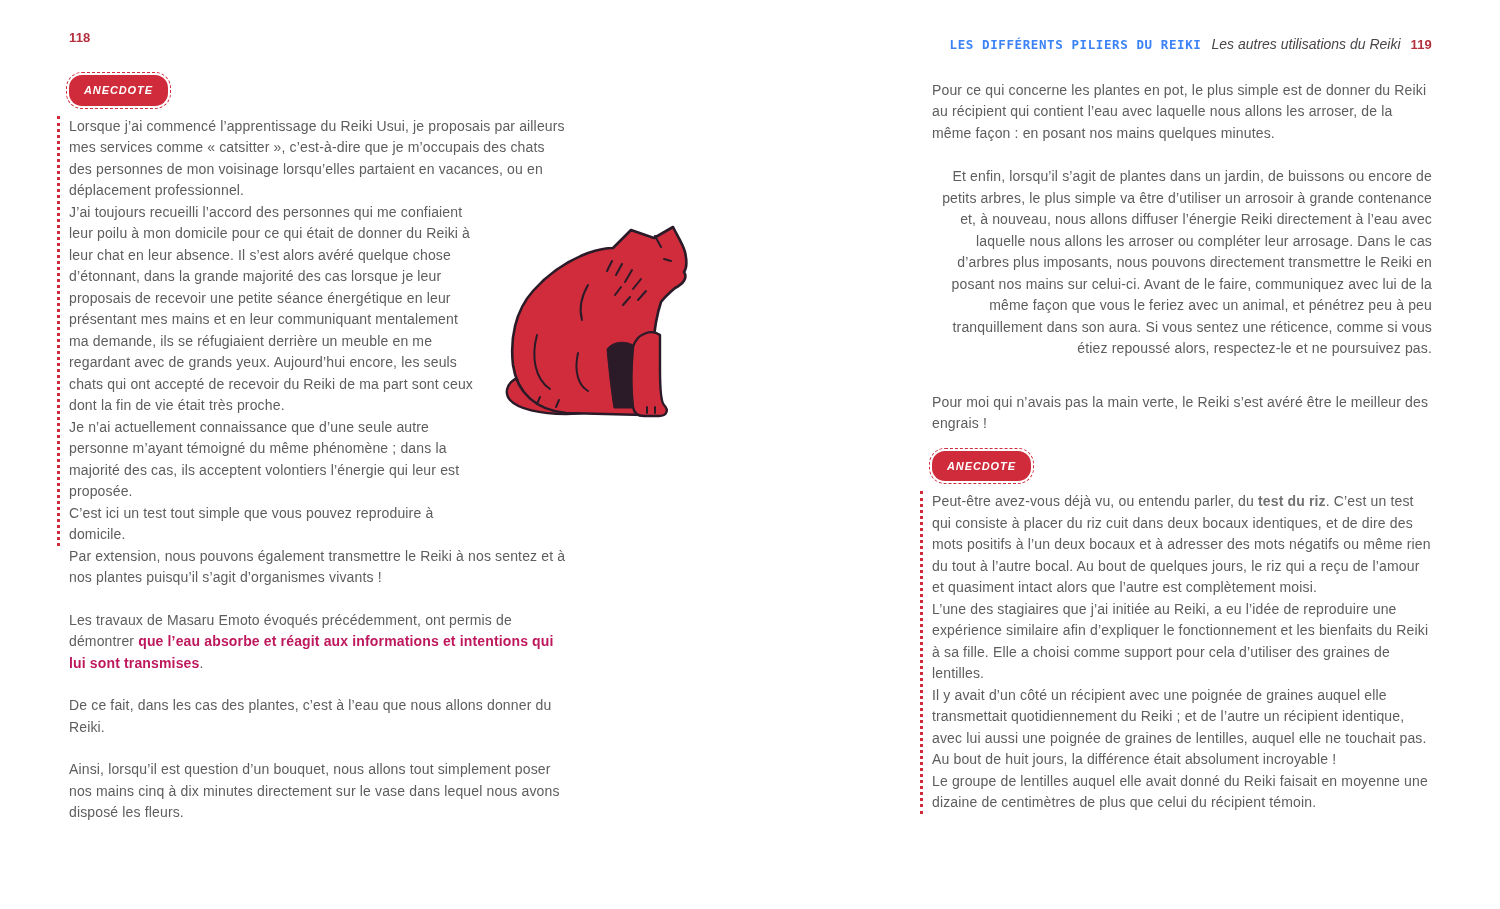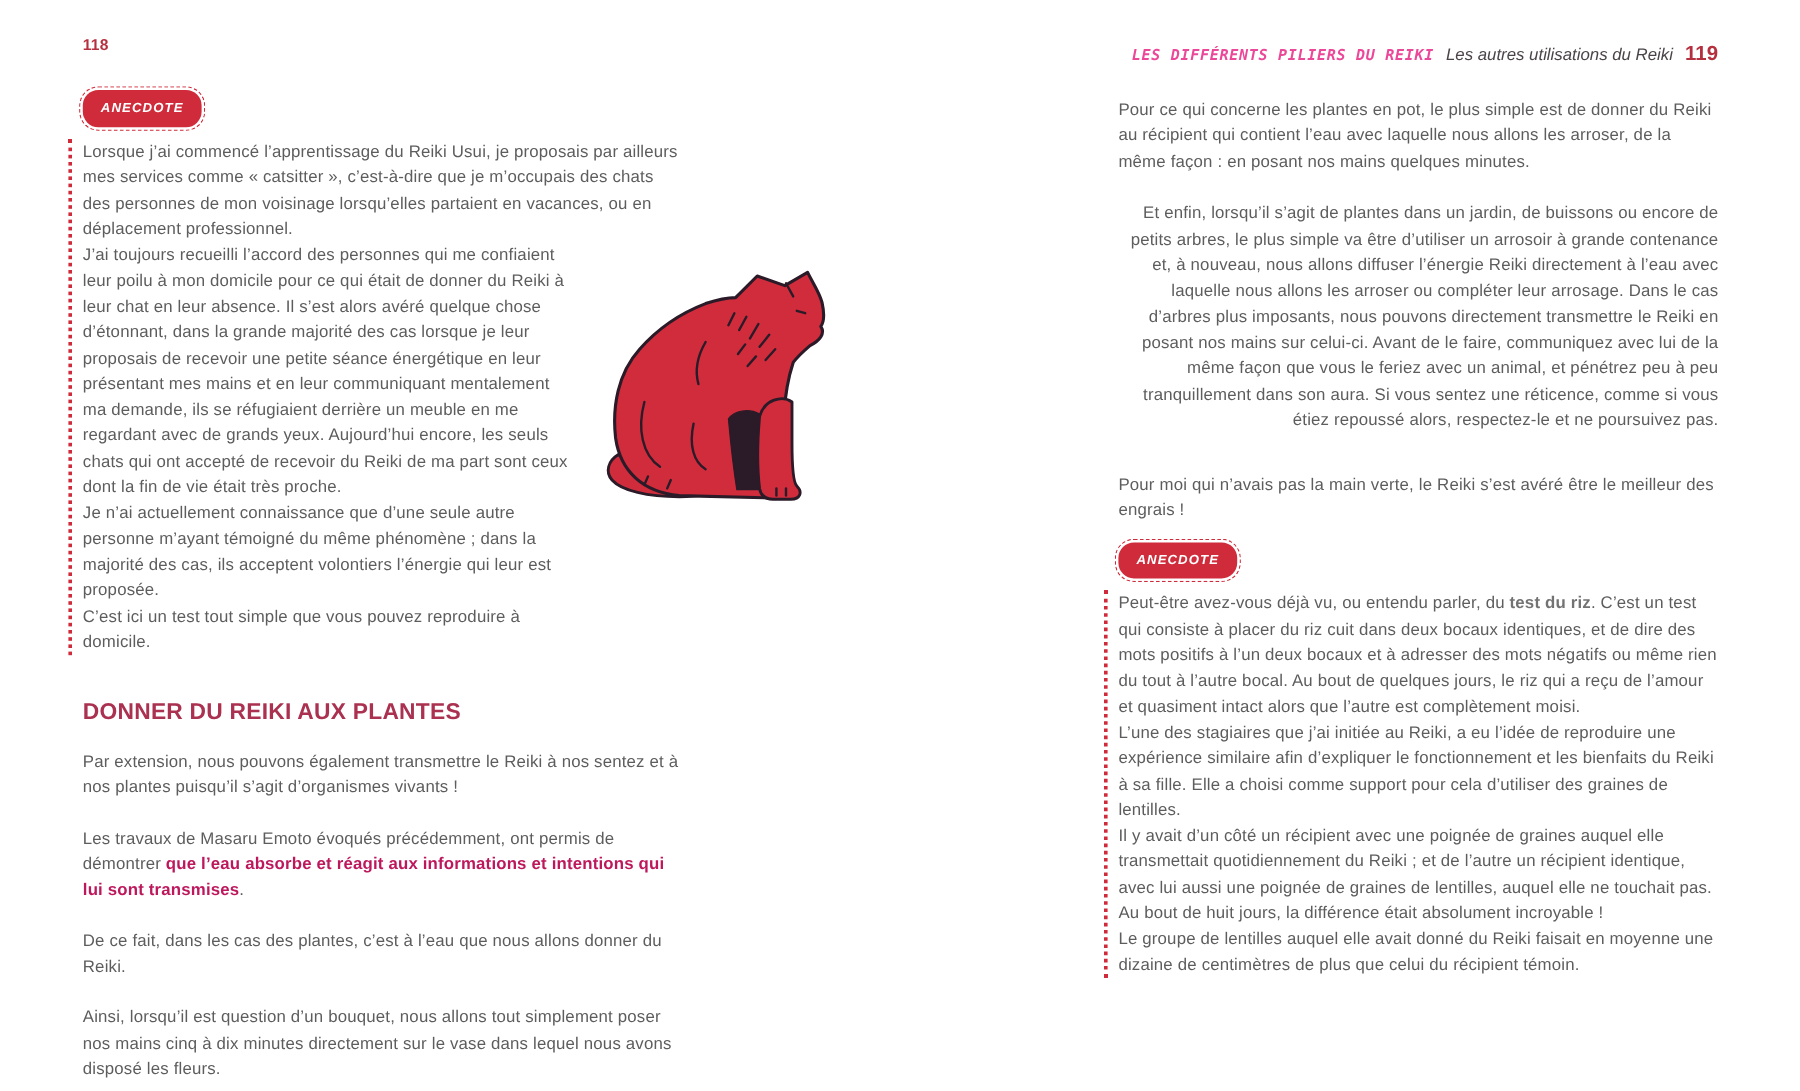--- a/index.html
+++ b/index.html
@@ -28,23 +28,23 @@
   .narrow{width:404px;}
 
   h2.section{color:#ab3150;font-size:19px;font-weight:bold;letter-spacing:.2px;margin:36px 0 18px;line-height:24px;}
 
   .body p{margin:0 0 21px;}
   .body p:last-child{margin-bottom:0;}
   .bold-inline{font-weight:bold;color:#be185d;}
   .riz{color:#737373;font-weight:bold;}
 
   .header-row{display:flex;justify-content:flex-end;align-items:baseline;gap:10px;white-space:nowrap;margin:8px 0 24px;}
-  .chapter{font-family:"DejaVu Sans Mono", monospace;font-weight:bold;font-size:12.5px;letter-spacing:.6px;color:#ec4899;font-style:italic;}
+  .chapter{font-family:"DejaVu Sans Mono", monospace;font-weight:bold;font-size:12.5px;letter-spacing:.6px;color:#3b82f6;}
   .subtitle{font-style:italic;font-size:14px;color:#4b4549;letter-spacing:0;}
-  .pagenum-right{color:#b5303f;font-weight:bold;font-size:17px;}
+  .pagenum-right{color:#b5303f;font-weight:bold;font-size:13px;}
 
   .rp1{margin:0 0 22px;}
   .rp2{margin:0 0 32px;text-align:right;}
   .rp3{margin:0;}
 
   .cat{position:absolute;left:435px;top:197px;width:185px;height:195px;}
   .cat svg{width:100%;height:100%;display:block;}
 </style>
 </head>
 <body>
@@ -56,21 +56,20 @@
     <span class="badge">ANECDOTE</span>
   </div>
 
   <div class="anecdote">
     <p>Lorsque j’ai commencé l’apprentissage du Reiki Usui, je proposais par ailleurs mes services comme « catsitter », c’est-à-dire que je m’occupais des chats des personnes de mon voisinage lorsqu’elles partaient en vacances, ou en déplacement professionnel.</p>
     <p class="narrow">J’ai toujours recueilli l’accord des personnes qui me confiaient leur poilu à mon domicile pour ce qui était de donner du Reiki à leur chat en leur absence. Il s’est alors avéré quelque chose d’étonnant, dans la grande majorité des cas lorsque je leur proposais de recevoir une petite séance énergétique en leur présentant mes mains et en leur communiquant mentalement ma demande, ils se réfugiaient derrière un meuble en me regardant avec de grands yeux. Aujourd’hui encore, les seuls chats qui ont accepté de recevoir du Reiki de ma part sont ceux dont la fin de vie était très proche.</p>
     <p class="narrow">Je n’ai actuellement connaissance que d’une seule autre personne m’ayant témoigné du même phénomène ; dans la majorité des cas, ils acceptent volontiers l’énergie qui leur est proposée.</p>
     <p class="narrow">C’est ici un test tout simple que vous pouvez reproduire à domicile.</p>
   </div>
 
-  <h2 class="section">DONNER DU REIKI AUX PLANTES</h2>
 
   <div class="body">
     <p>Par extension, nous pouvons également transmettre le Reiki à nos sentez et à nos plantes puisqu’il s’agit d’organismes vivants !</p>
     <p><span>Les travaux de Masaru Emoto évoqués précédemment, ont permis de démontrer </span><span class="bold-inline">que l’eau absorbe et réagit aux informations et intentions qui lui sont transmises</span><span>.</span></p>
     <p>De ce fait, dans les cas des plantes, c’est à l’eau que nous allons donner du Reiki.</p>
     <p>Ainsi, lorsqu’il est question d’un bouquet, nous allons tout simplement poser nos mains cinq à dix minutes directement sur le vase dans lequel nous avons disposé les fleurs.</p>
   </div>
 
   <div class="cat">
     <svg viewBox="0 0 185 195" xmlns="http://www.w3.org/2000/svg">

